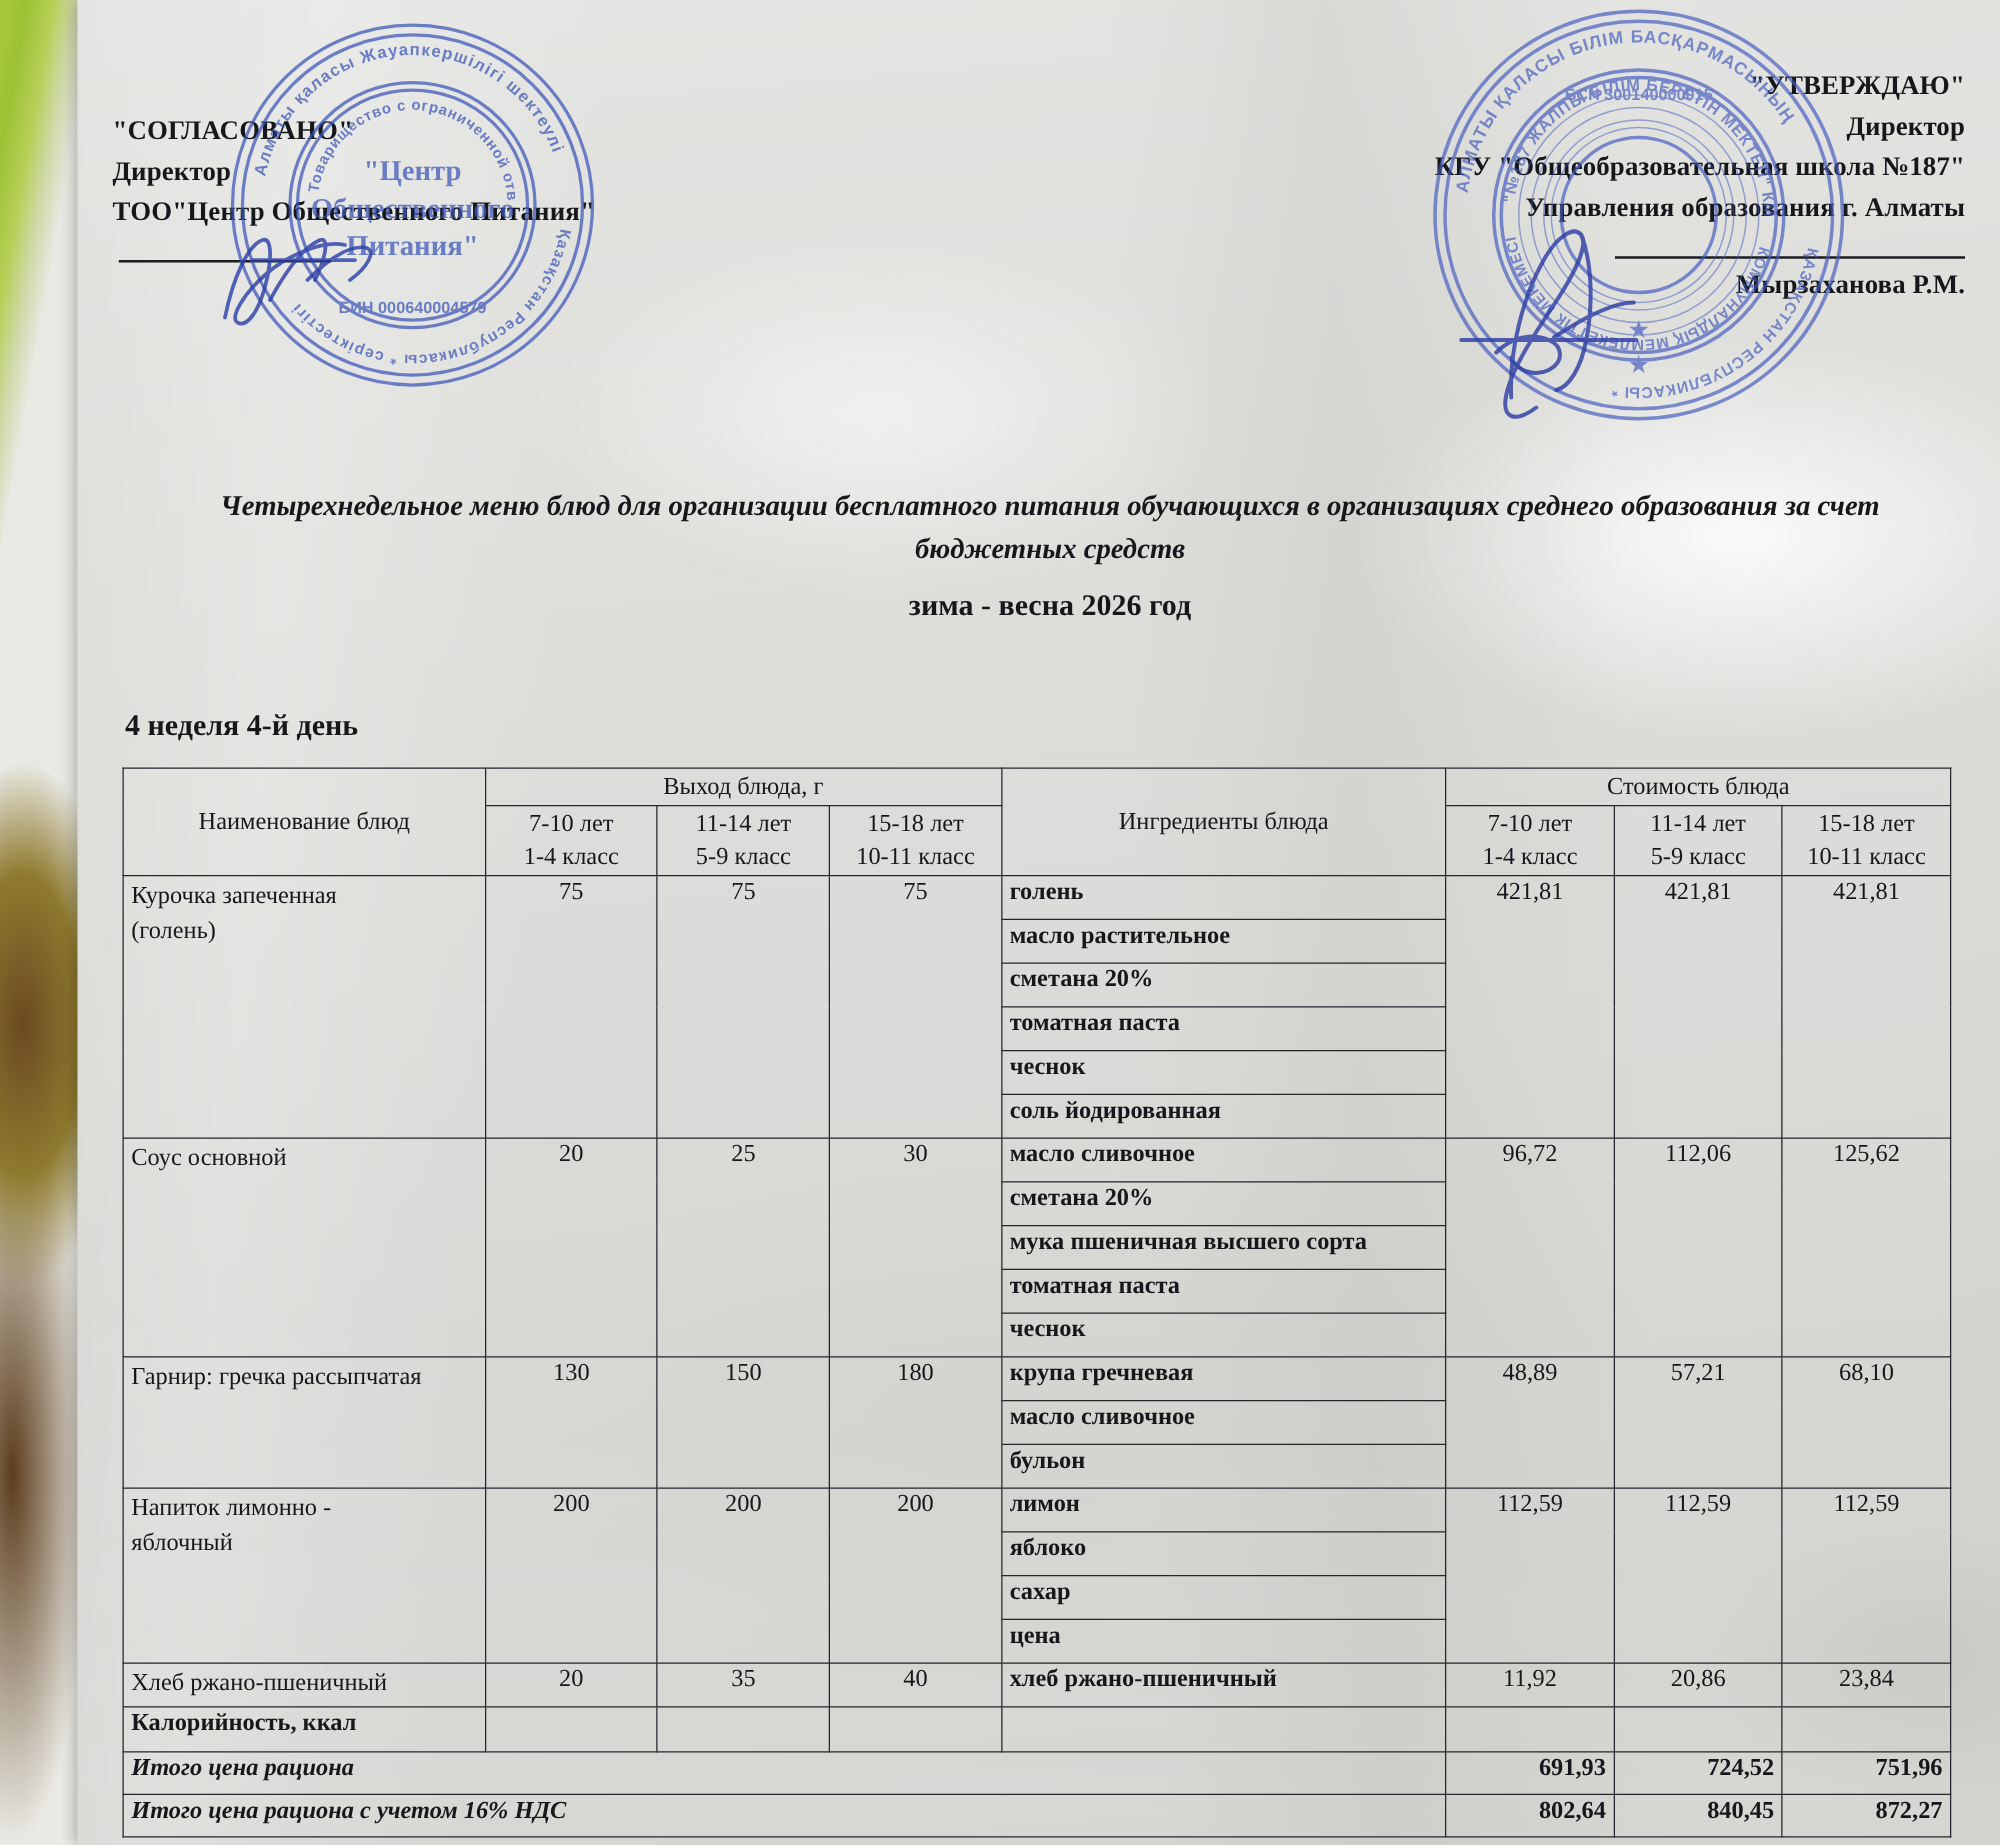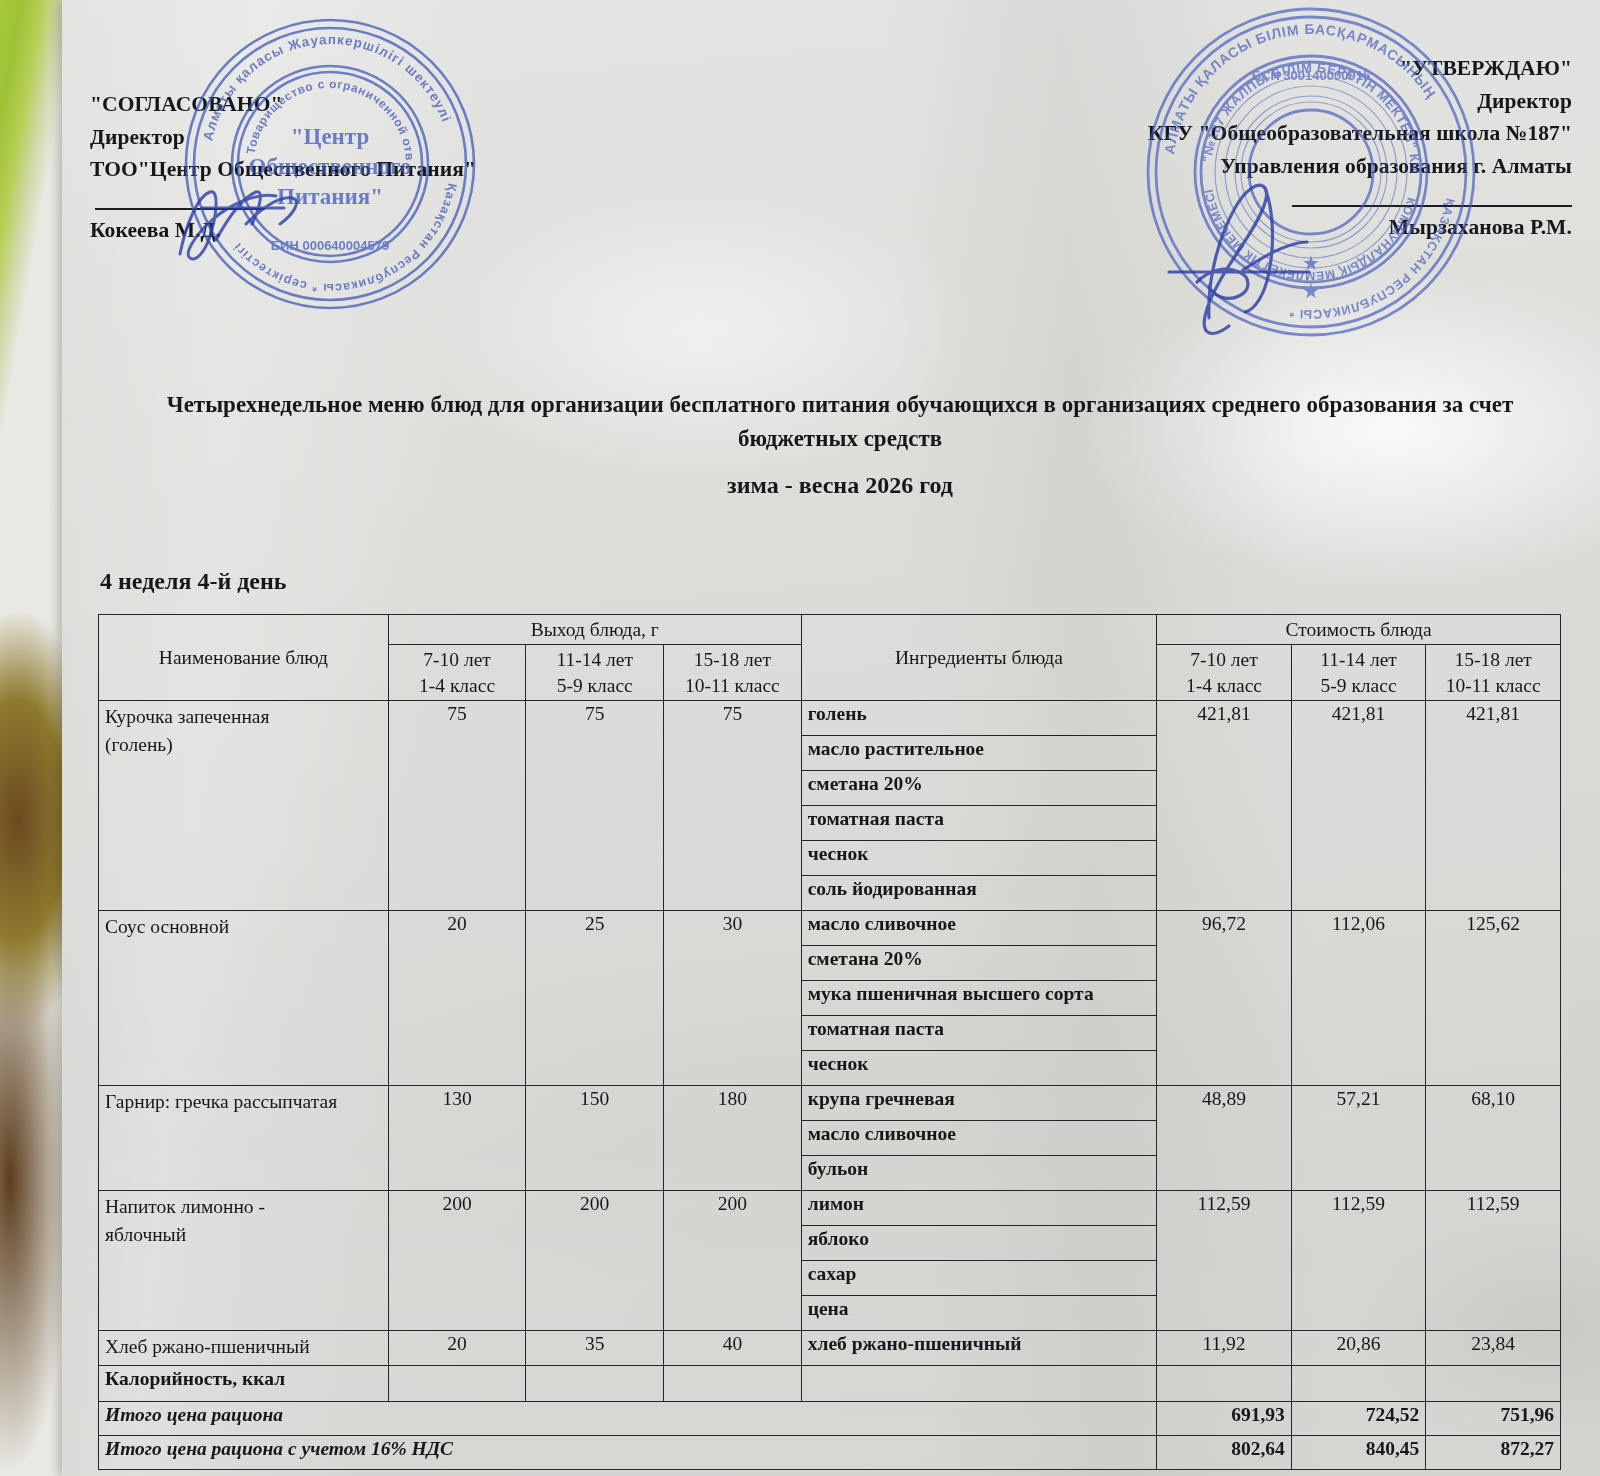--- a/index.html
+++ b/index.html
@@ -72,21 +72,21 @@
   #stamp-left  { left: 118px; top: 14px;  width: 300px; height: 300px; opacity: .72; }
   #stamp-right { left: 1079px; top: 2px;  width: 340px; height: 340px; opacity: .66; }
   .sig-ink { position: absolute; z-index: 4; pointer-events: none; }
   #sig-left  { left: 110px; top: 178px; width: 180px; height: 92px; opacity: .8; }
   #sig-right { left: 1085px; top: 150px; width: 220px; height: 190px; opacity: .82; }
 
   
   #doc-title {
     position: absolute; left: 78px; top: 388px; width: 1400px;
     text-align: center; font-size: 23px; font-weight: bold;
-    line-height: 1.48; color: #15171a;
+    line-height: 1.48; color: #15171a; font-style: italic;
   }
   #doc-season {
     position: absolute; left: 78px; top: 472px; width: 1400px;
     text-align: center; font-size: 24px; font-weight: bold; color: #15171a;
   }
   #day-label {
     position: absolute; left: 38px; top: 568px;
     font-size: 24px; font-weight: bold; color: #15171a;
   }
 
@@ -221,21 +221,20 @@
         <path d="M22,122 L162,122"></path>
         <path d="M96,120 C120,104 144,92 160,92"></path>
       </g>
     </svg>
 
     <div id="hdr-left">
       <div>"СОГЛАСОВАНО"</div>
       <div>Директор</div>
       <div>ТОО"Центр Общественного Питания"</div>
       <div class="sig-rule-left"></div>
-      <div>Кокеева М.Д.</div>
     </div>
 
     <div id="hdr-right">
       <div>"УТВЕРЖДАЮ"</div>
       <div>Директор</div>
       <div>КГУ  "Общеобразовательная школа №187"</div>
       <div>Управления образования г. Алматы</div>
       <div class="sig-rule-right"></div>
       <div>Мырзаханова Р.М.</div>
     </div>

